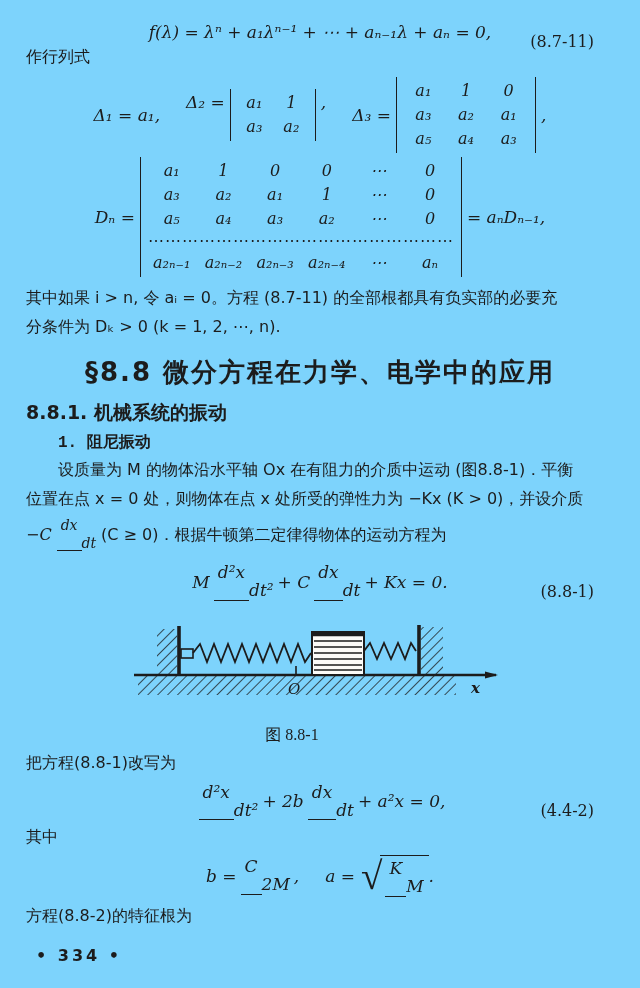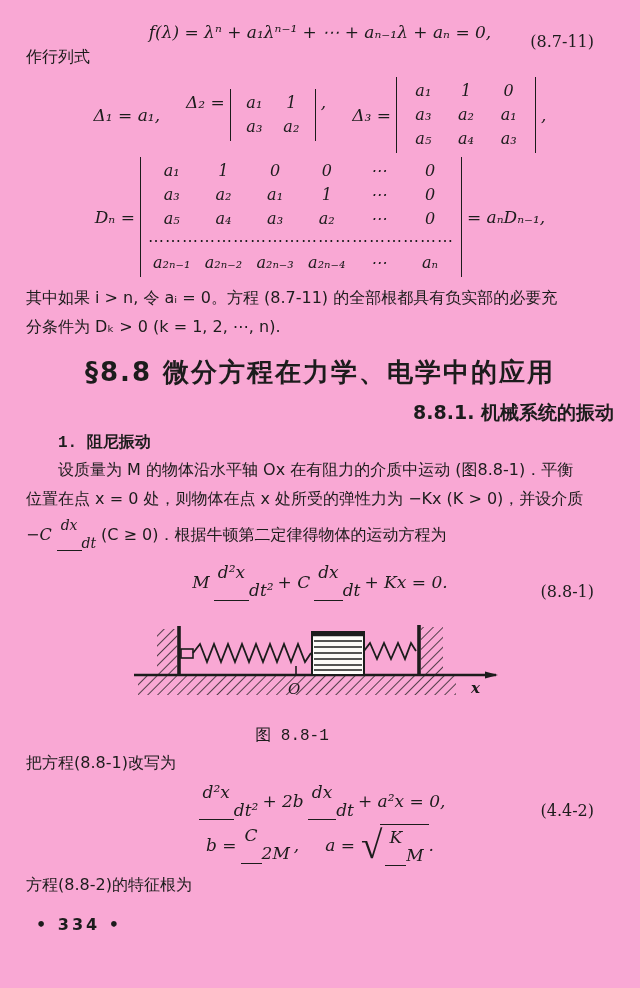--- a/index.html
+++ b/index.html
@@ -1,20 +1,20 @@
 <!DOCTYPE html>
 <html><head>
 <meta charset="utf-8">
 <style>
   html,body{margin:0;padding:0;background:#e8e6e1;}
   .page{
     position:relative;
     width:640px;height:988px;
     margin:0 auto;
-    background:#f9a8d4;
+    background:#7dd3fc;
     color:#1c1c1c;
     box-sizing:border-box;
     padding:22px 26px 0 26px;
     overflow:hidden;
     font-family:"Liberation Serif","DejaVu Serif",serif;
   }
   .m{font-family:"DejaVu Serif",serif;font-style:italic;}
   .cn{font-size:16px;line-height:29px;font-family:"DejaVu Sans",sans-serif;}
   .nowrap{white-space:nowrap;}
   .indent{padding-left:32px;}
@@ -42,28 +42,28 @@
   .det2 .mat-row{min-width:74px;}
   .det3 .mat-row{min-width:128px;}
   .detn .mat-row{min-width:302px;}
   .mat-dots .mat-cell{overflow:hidden;font-style:normal;letter-spacing:1px;padding:0 2px;}
 
   .delta-row{display:flex;justify-content:center;align-items:center;gap:26px;font-size:17px;margin:6px 0 4px 0;}
   .dn-row{display:flex;justify-content:center;align-items:center;font-size:17px;margin:2px 0 6px 0;}
 
   .heading{ text-align:center;font-weight:bold;font-size:26px;letter-spacing:2px;
             margin:14px 0 6px 0;font-family:"DejaVu Sans",sans-serif;}
-  .subheading{font-weight:bold;font-size:19px;margin:10px 0 2px 0;font-family:"DejaVu Sans",sans-serif;text-align:right;}
+  .subheading{font-weight:bold;font-size:19px;margin:10px 0 2px 0;font-family:"DejaVu Sans",sans-serif;}
   .item{font-weight:bold;font-size:16px;margin:6px 0 2px 0;font-family:Liberation Mono, monospace;}
 
   .line4{display:flex;align-items:center;height:42px;}
   .line4 .frac{font-size:14px;margin:0 5px;}
 
   .fig-wrap{margin:12px 0 0 104px;}
-  .fig-caption{text-align:center;font-size:16px;margin:8px 56px 2px 0;font-family:Liberation Mono, monospace;}
+  .fig-caption{text-align:center;font-size:16px;margin:8px 56px 2px 0;font-family:Liberation Serif, serif;}
 
   .where-eq{display:flex;justify-content:center;align-items:center;font-size:17px;margin:4px 0;}
   .page-num{font-weight:bold;font-size:16px;letter-spacing:3px;margin:16px 0 0 10px;font-family:"DejaVu Sans",sans-serif;}
 </style>
 </head>
 <body>
 
 <div class="page">
 
   <div class="eq">
@@ -238,20 +238,21 @@
     </span>
     <span class="m">+ 2b</span>
     <span class="frac">
       <span class="fnum">dx</span>
       <span class="fden">dt</span>
     </span>
     <span class="m">+ a²x = 0,</span>
     <span class="tag">(4.4-2)</span>
   </div>
 
+  <div class="cn">其中</div>
 
   <div class="where-eq">
     <span class="m">b =</span>
     <span class="frac">
       <span class="fnum">C</span>
       <span class="fden">2M</span>
     </span>
     <span class="m" style="margin-right:26px;">,</span>
     <span class="m">a =</span>
     <span class="sqrt">

